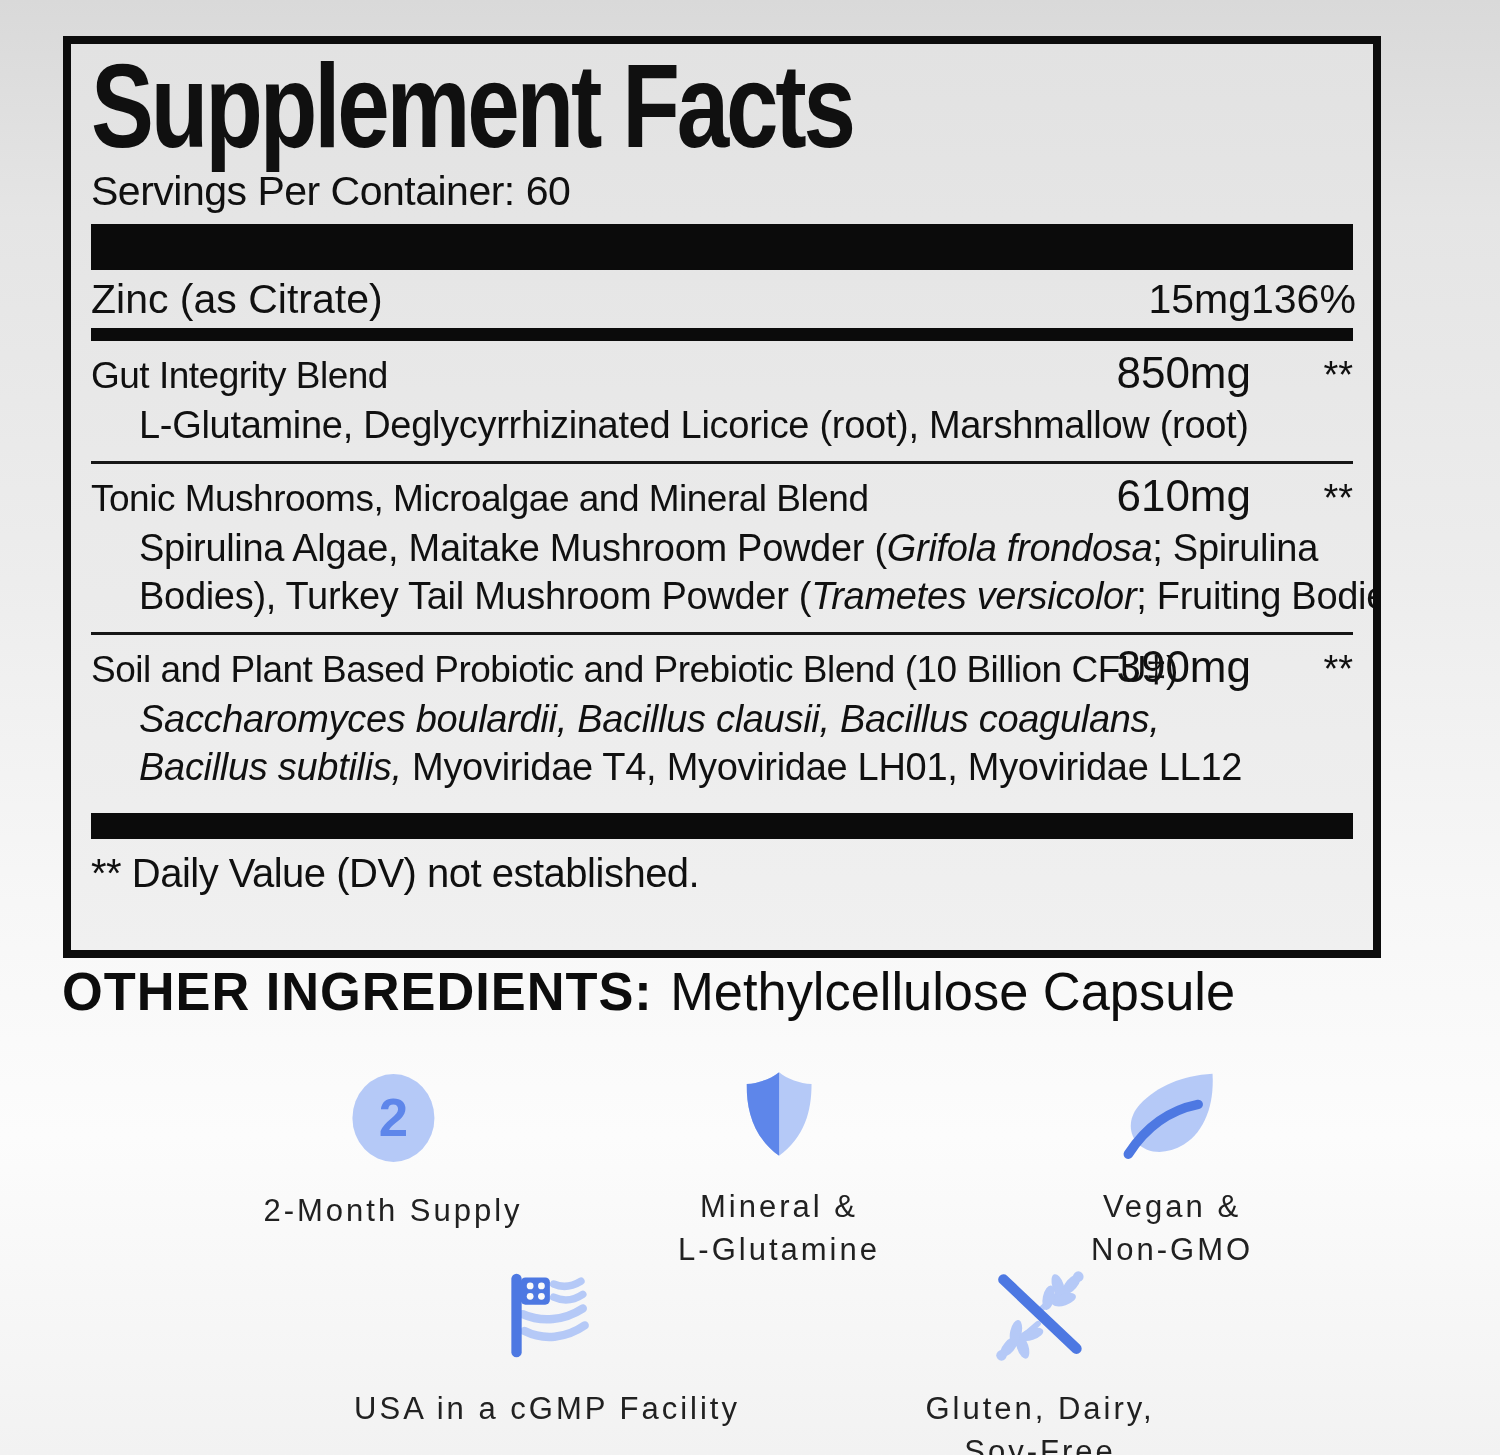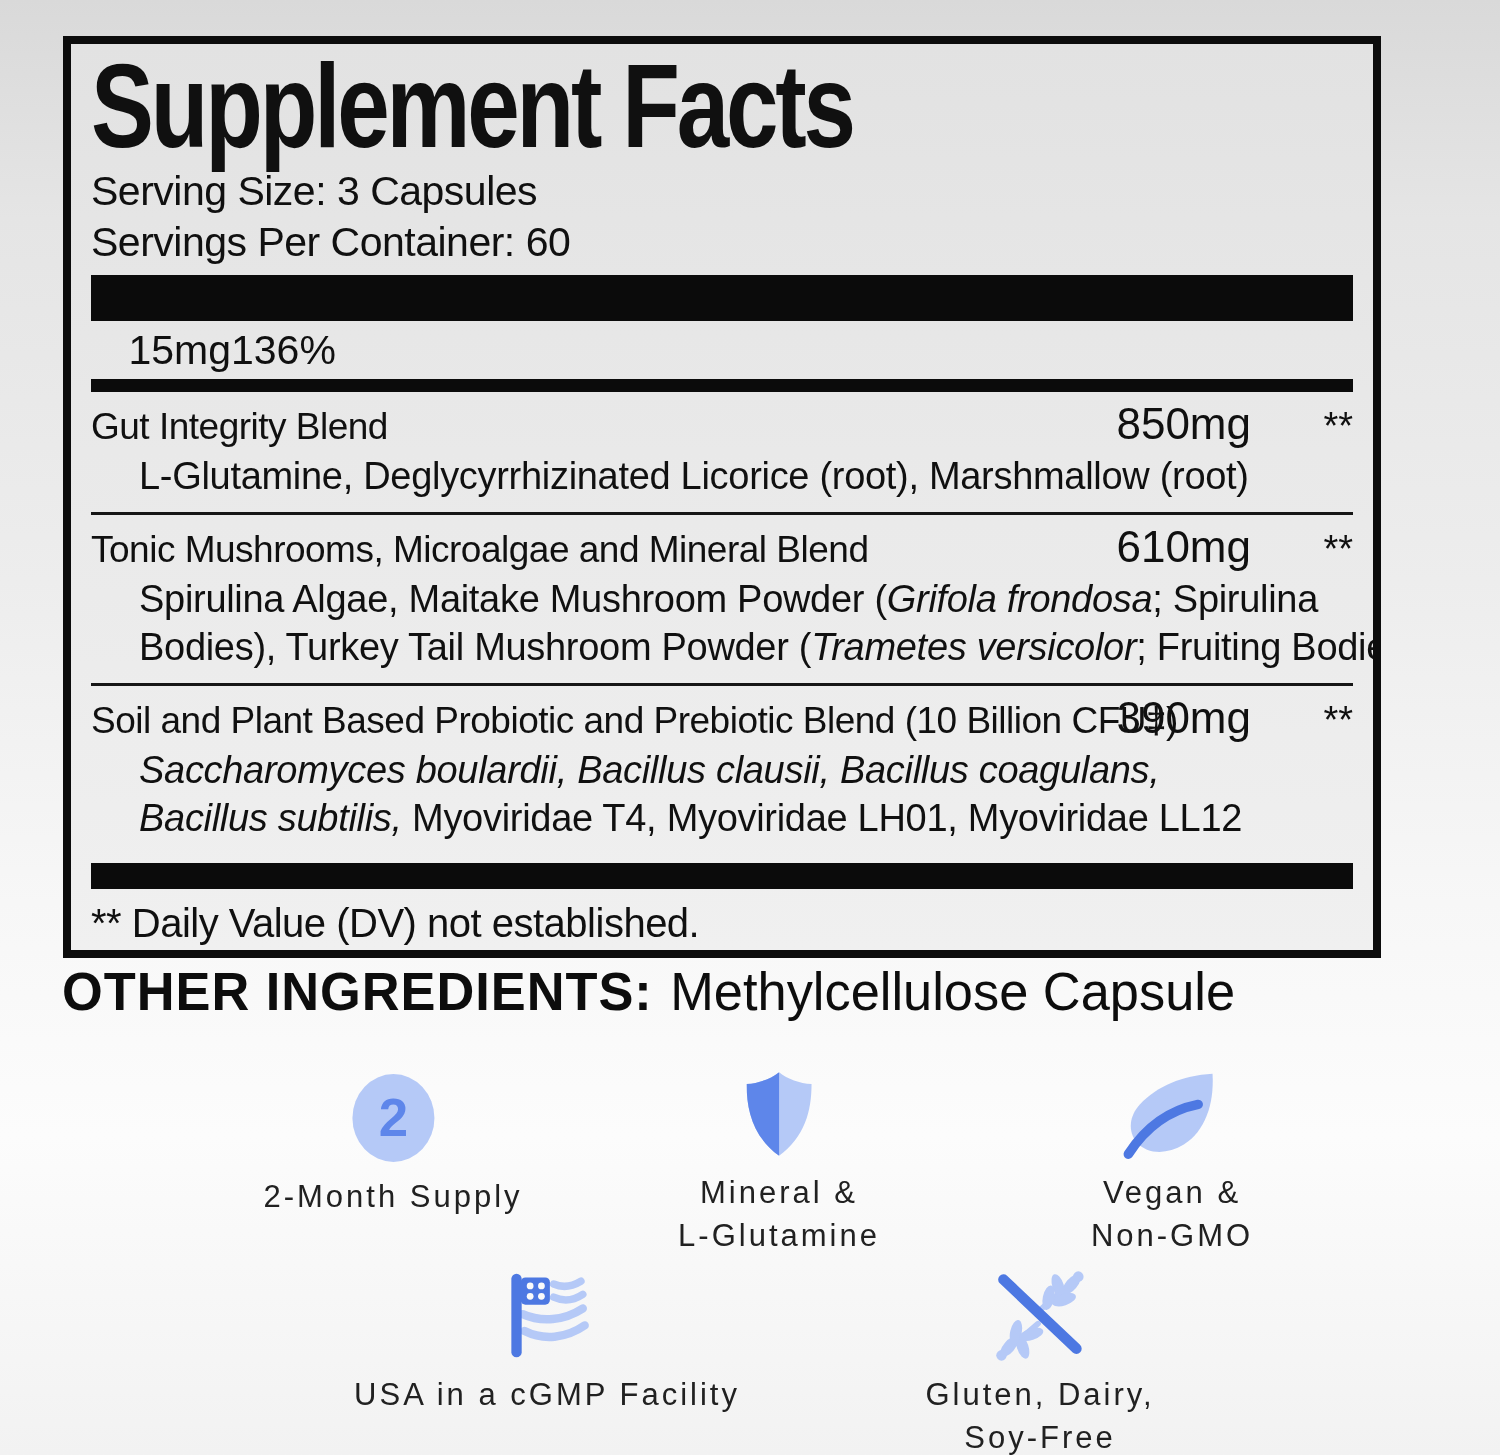--- a/index.html
+++ b/index.html
@@ -59,43 +59,43 @@
   .other-line{
     position:absolute;left:62px;top:960px;font-size:54px;white-space:nowrap;
     letter-spacing:0;color:#0d0d0d;transform:scaleX(.97);transform-origin:0 50%;
   }
   .other-line .lbl{font-weight:bold;letter-spacing:1px;}
   .other-line .val{margin-left:18px;font-weight:normal;}
   
   .badge{position:absolute;transform:translateX(-50%);display:flex;flex-direction:column;align-items:center;}
   .badge-icon{height:96px;display:flex;align-items:center;justify-content:center;}
   .badge-label{
-    margin-top:10px;font-size:31px;letter-spacing:3px;line-height:1.38;
+    margin-top:24px;font-size:31px;letter-spacing:3px;line-height:1.38;
     color:var(--badge-text);text-align:center;white-space:nowrap;
   }
   .b0{left:393px;top:1070px;}
   .b1{left:779px;top:1066px;}
   .b2{left:1172px;top:1066px;}
   .b3{left:547px;top:1268px;}
   .b4{left:1040px;top:1268px;}
 </style>
 </head>
 <body>
 
 <div class="facts-box">
   <div class="sf-title">Supplement Facts</div>
-  <div class="serving-line">Serving Size: 3 Capsules</div>
   <div class="serving-line">Servings Per Container: 60</div>
 
   <div class="bar bar1"></div>
 
 
   <div class="bar bar2"></div>
 
   <div class="row zinc-row">
+    <span class="grow">Zinc (as Citrate)</span>
     <span class="amt">15mg</span>
     <span class="dv">136%</span>
   </div>
 
   <div class="bar bar3"></div>
 
   <div class="row blend-row">
     <span class="grow"><span class="blend-name">Gut Integrity Blend</span></span>
     <span class="amt">850mg</span>
     <span class="dv">**</span>

